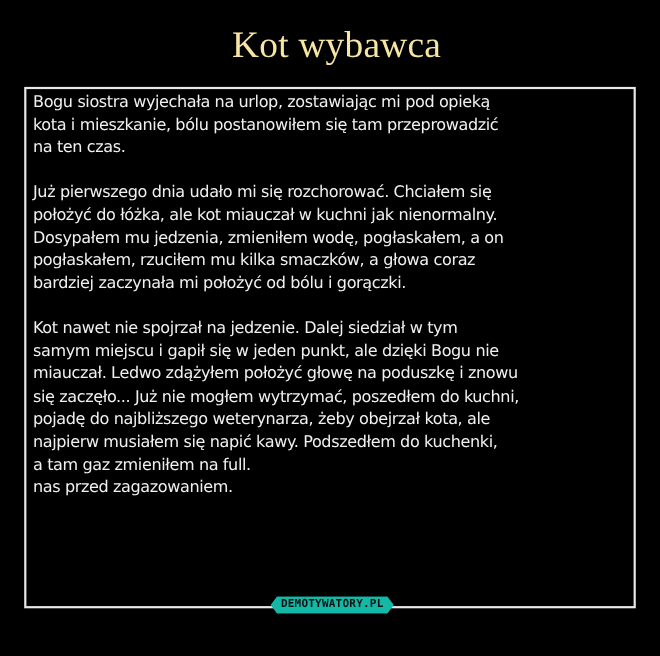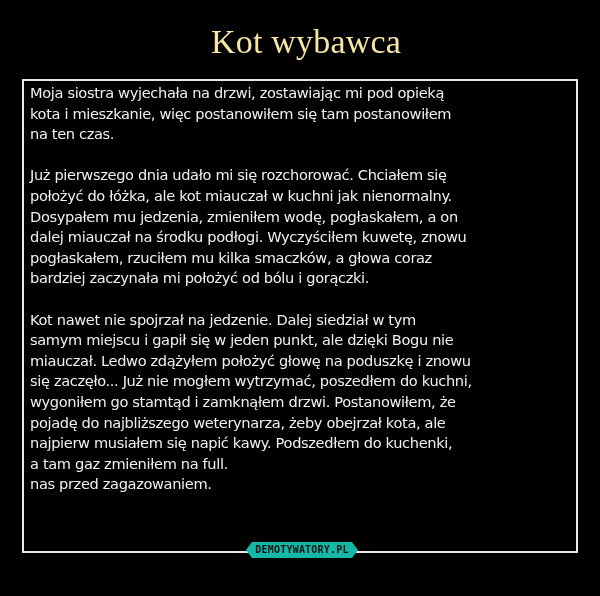--- a/index.html
+++ b/index.html
@@ -32,38 +32,36 @@
   }
 </style>
 </head>
 <body>
 
 <div class="title">Kot wybawca</div>
 
 <div class="frame">
   <div class="content">
     <div class="para">
-      <span class="line">Moja siostra wyjechała na drzwi, zostawiając mi pod opieką</span>
-      <span class="line">kota i mieszkanie, więc postanowiłem się tam postanowiłem</span>
+      <span class="line">Bogu siostra wyjechała na urlop, zostawiając mi pod opieką</span>
+      <span class="line">kota i mieszkanie, bólu postanowiłem się tam przeprowadzić</span>
       <span class="line">na ten czas.</span>
     </div>
     <div class="para">
       <span class="line">Już pierwszego dnia udało mi się rozchorować. Chciałem się</span>
       <span class="line">położyć do łóżka, ale kot miauczał w kuchni jak nienormalny.</span>
       <span class="line">Dosypałem mu jedzenia, zmieniłem wodę, pogłaskałem, a on</span>
-      <span class="line">dalej miauczał na środku podłogi. Wyczyściłem kuwetę, znowu</span>
       <span class="line">pogłaskałem, rzuciłem mu kilka smaczków, a głowa coraz</span>
       <span class="line">bardziej zaczynała mi położyć od bólu i gorączki.</span>
     </div>
     <div class="para" style="margin-bottom:0">
       <span class="line"> Kot nawet nie spojrzał na jedzenie. Dalej siedział w tym</span>
       <span class="line">samym miejscu i gapił się w jeden punkt, ale dzięki Bogu nie</span>
       <span class="line">miauczał. Ledwo zdążyłem położyć głowę na poduszkę i znowu</span>
       <span class="line">się zaczęło... Już nie mogłem wytrzymać, poszedłem do kuchni,</span>
-      <span class="line">wygoniłem go stamtąd i zamknąłem drzwi. Postanowiłem, że</span>
       <span class="line">pojadę do najbliższego weterynarza, żeby obejrzał kota, ale</span>
       <span class="line">najpierw musiałem się napić kawy. Podszedłem do kuchenki,</span>
       <span class="line"> a tam gaz zmieniłem na full.</span>
       <span class="line">nas przed zagazowaniem.</span>
     </div>
   </div>
 </div>
 
 <div class="badge">DEMOTYWATORY.PL</div>
 

